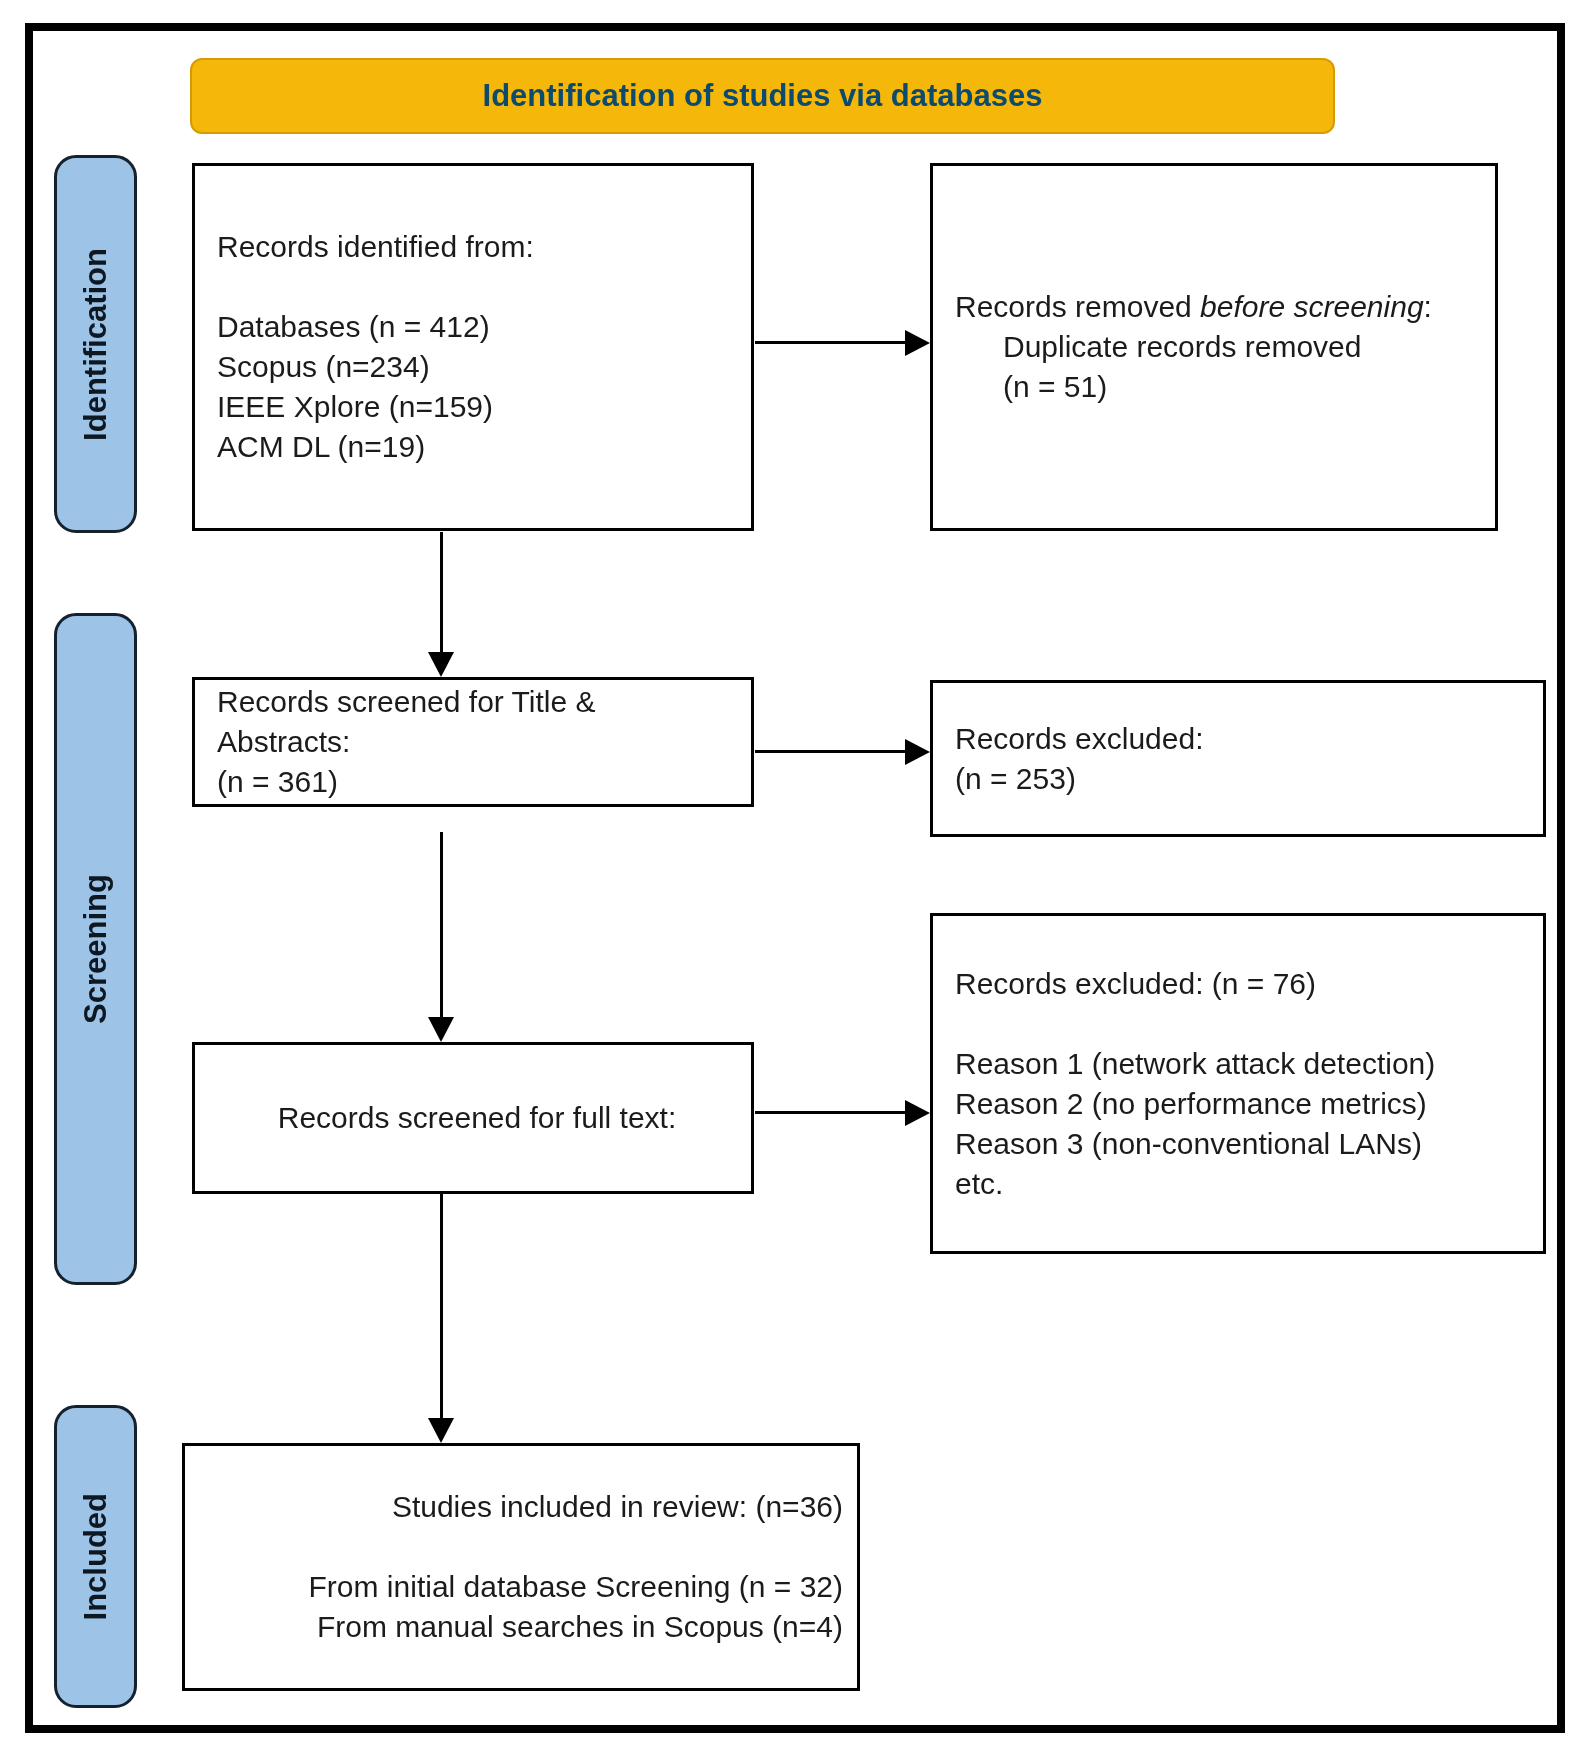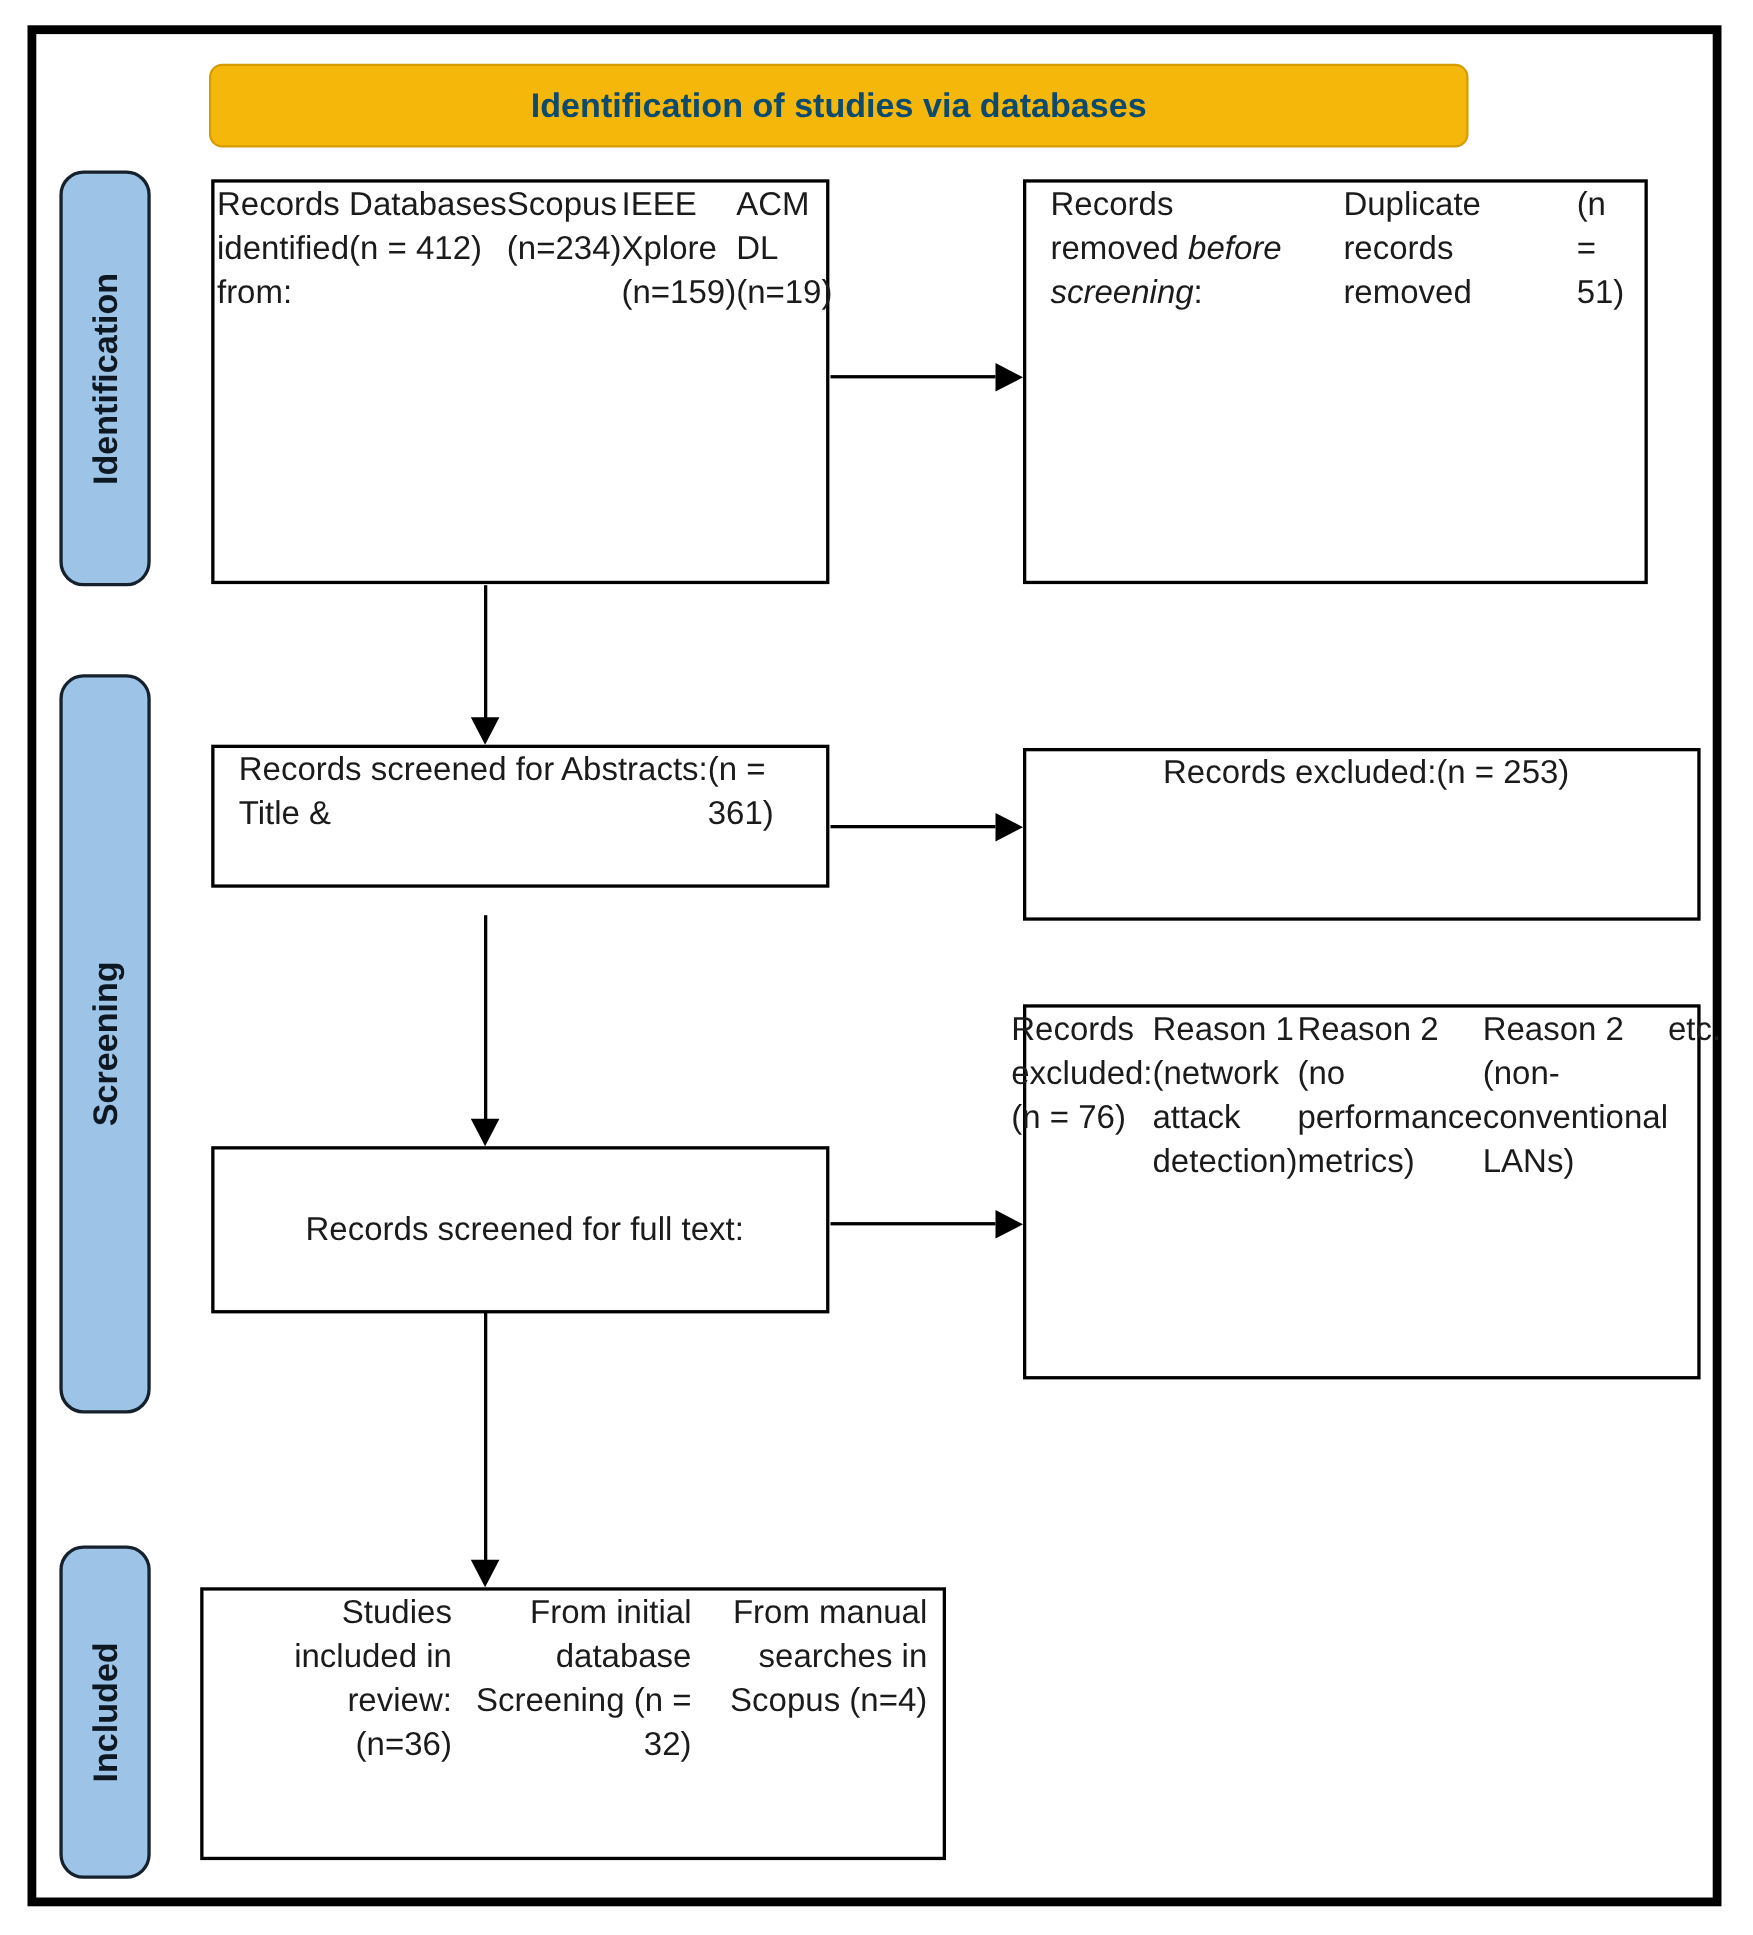--- a/index.html
+++ b/index.html
@@ -42,21 +42,21 @@
   }
   .stage span { writing-mode: vertical-rl; transform: rotate(180deg); white-space: nowrap; }
   .stage-identification { top: 155px; height: 378px; }
   .stage-screening      { top: 613px; height: 672px; }
   .stage-included       { top: 1405px; height: 303px; }
   .box {
     position: absolute;
     background: #ffffff;
     border: 3px solid #000000;
     box-sizing: border-box;
-    display: flex; flex-direction: row; justify-content: center;
+    display: flex; flex-direction: column; justify-content: center;
     font-size: 30px; line-height: 40px;
     padding-left: 22px; padding-right: 14px;
   }
   .box .heading { margin-bottom: 40px; }
   .box .indent { padding-left: 48px; }
   .b1 { left: 192px; top: 163px;  width: 562px; height: 368px; }
   .b2 { left: 930px; top: 163px;  width: 568px; height: 368px; }
   .b3 { left: 192px; top: 677px;  width: 562px; height: 130px; }
   .b4 { left: 930px; top: 680px;  width: 616px; height: 157px; }
   .b5 { left: 192px; top: 1042px; width: 562px; height: 152px; align-items: center; }
@@ -126,21 +126,21 @@
   </div>
 
   <div class="box b5">
     <div>Records screened for full text:</div>
   </div>
 
   <div class="box b6">
     <div class="heading">Records excluded: (n = 76)</div>
     <div>Reason 1 (network attack detection)</div>
     <div>Reason 2 (no performance metrics)</div>
-    <div>Reason 2 (non-conventional LANs)</div>
+    <div>Reason 3 (non-conventional LANs)</div>
     <div>etc.</div>
   </div>
 
   <div class="box b7">
     <div class="heading">Studies included in review: (n=36)</div>
     <div>From initial database Screening (n = 32)</div>
     <div>From manual searches in Scopus (n=4)</div>
   </div>
 
   <div>

